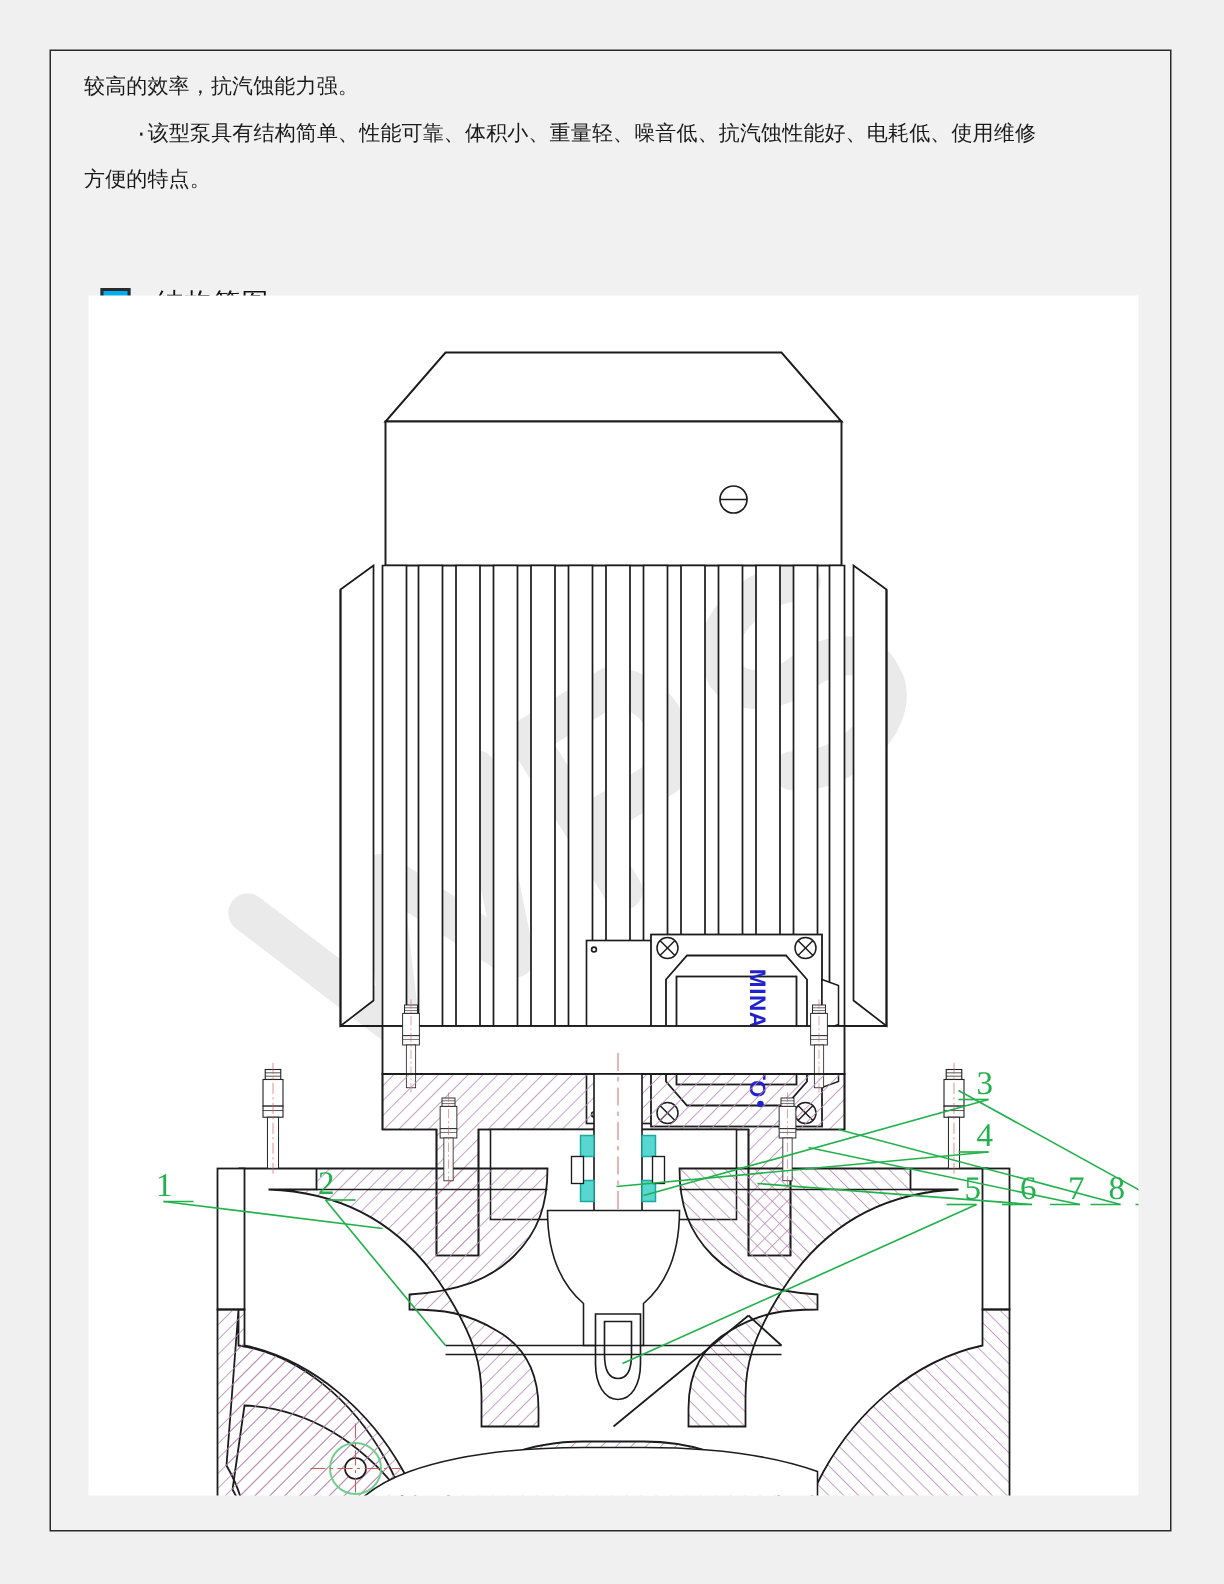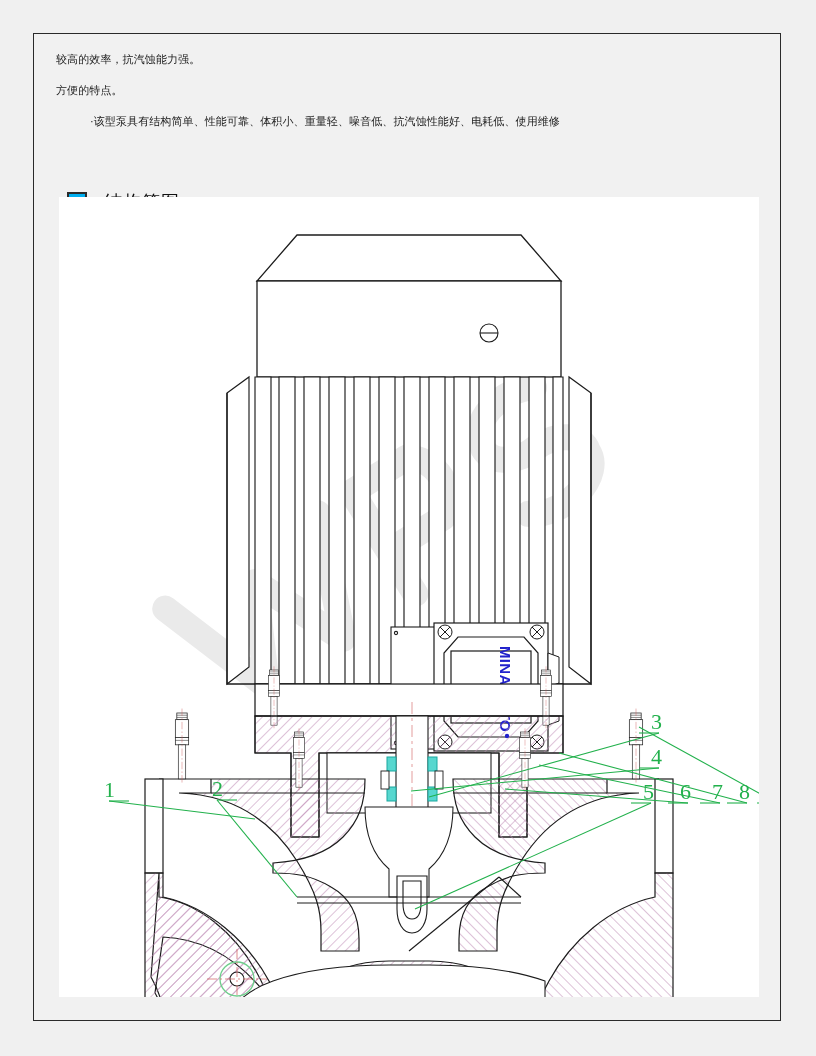--- a/index.html
+++ b/index.html
@@ -15,24 +15,25 @@
     background:#f1f1f1;
     border:1px solid #2a2a2a;
     box-sizing:border-box;
     overflow:hidden;
   }
   .textblock{
     position:absolute;left:22px;top:10px;width:706px;
     color:#1a1a1a;
   }
   .para{
-    font-size:11px;
+    font-size:14px;
     line-height:31px;
     letter-spacing:0.1px;
     white-space:nowrap;
+    font-family:Liberation Mono, monospace;
   }
   .para.indent{ padding-left:34px; }
 
   .section-head{
     position:absolute;left:33px;top:156px;
     display:flex;align-items:center;gap:17px;
   }
   .sq{
     width:20px;height:20px;
     background:#00aeef;
@@ -51,22 +52,22 @@
   }
   .figure svg{display:block;width:700px;height:800px;}
 </style>
 </head>
 <body>
 
 <div class="page">
 
   <div class="textblock">
     <div class="para">较高的效率，抗汽蚀能力强。</div>
+    <div class="para indent">·该型泵具有结构简单、性能可靠、体积小、重量轻、噪音低、抗汽蚀性能好、电耗低、使用维修</div>
     <div class="para">方便的特点。</div>
-    <div class="para indent">·该型泵具有结构简单、性能可靠、体积小、重量轻、噪音低、抗汽蚀性能好、电耗低、使用维修</div>
   </div>
 
   <div class="section-head">
     <span class="sq"></span>
     <span class="section-title">结构简图</span>
   </div>
 
   <div class="figure">
     <svg viewBox="0 0 700 800" xmlns="http://www.w3.org/2000/svg">
       <defs>

